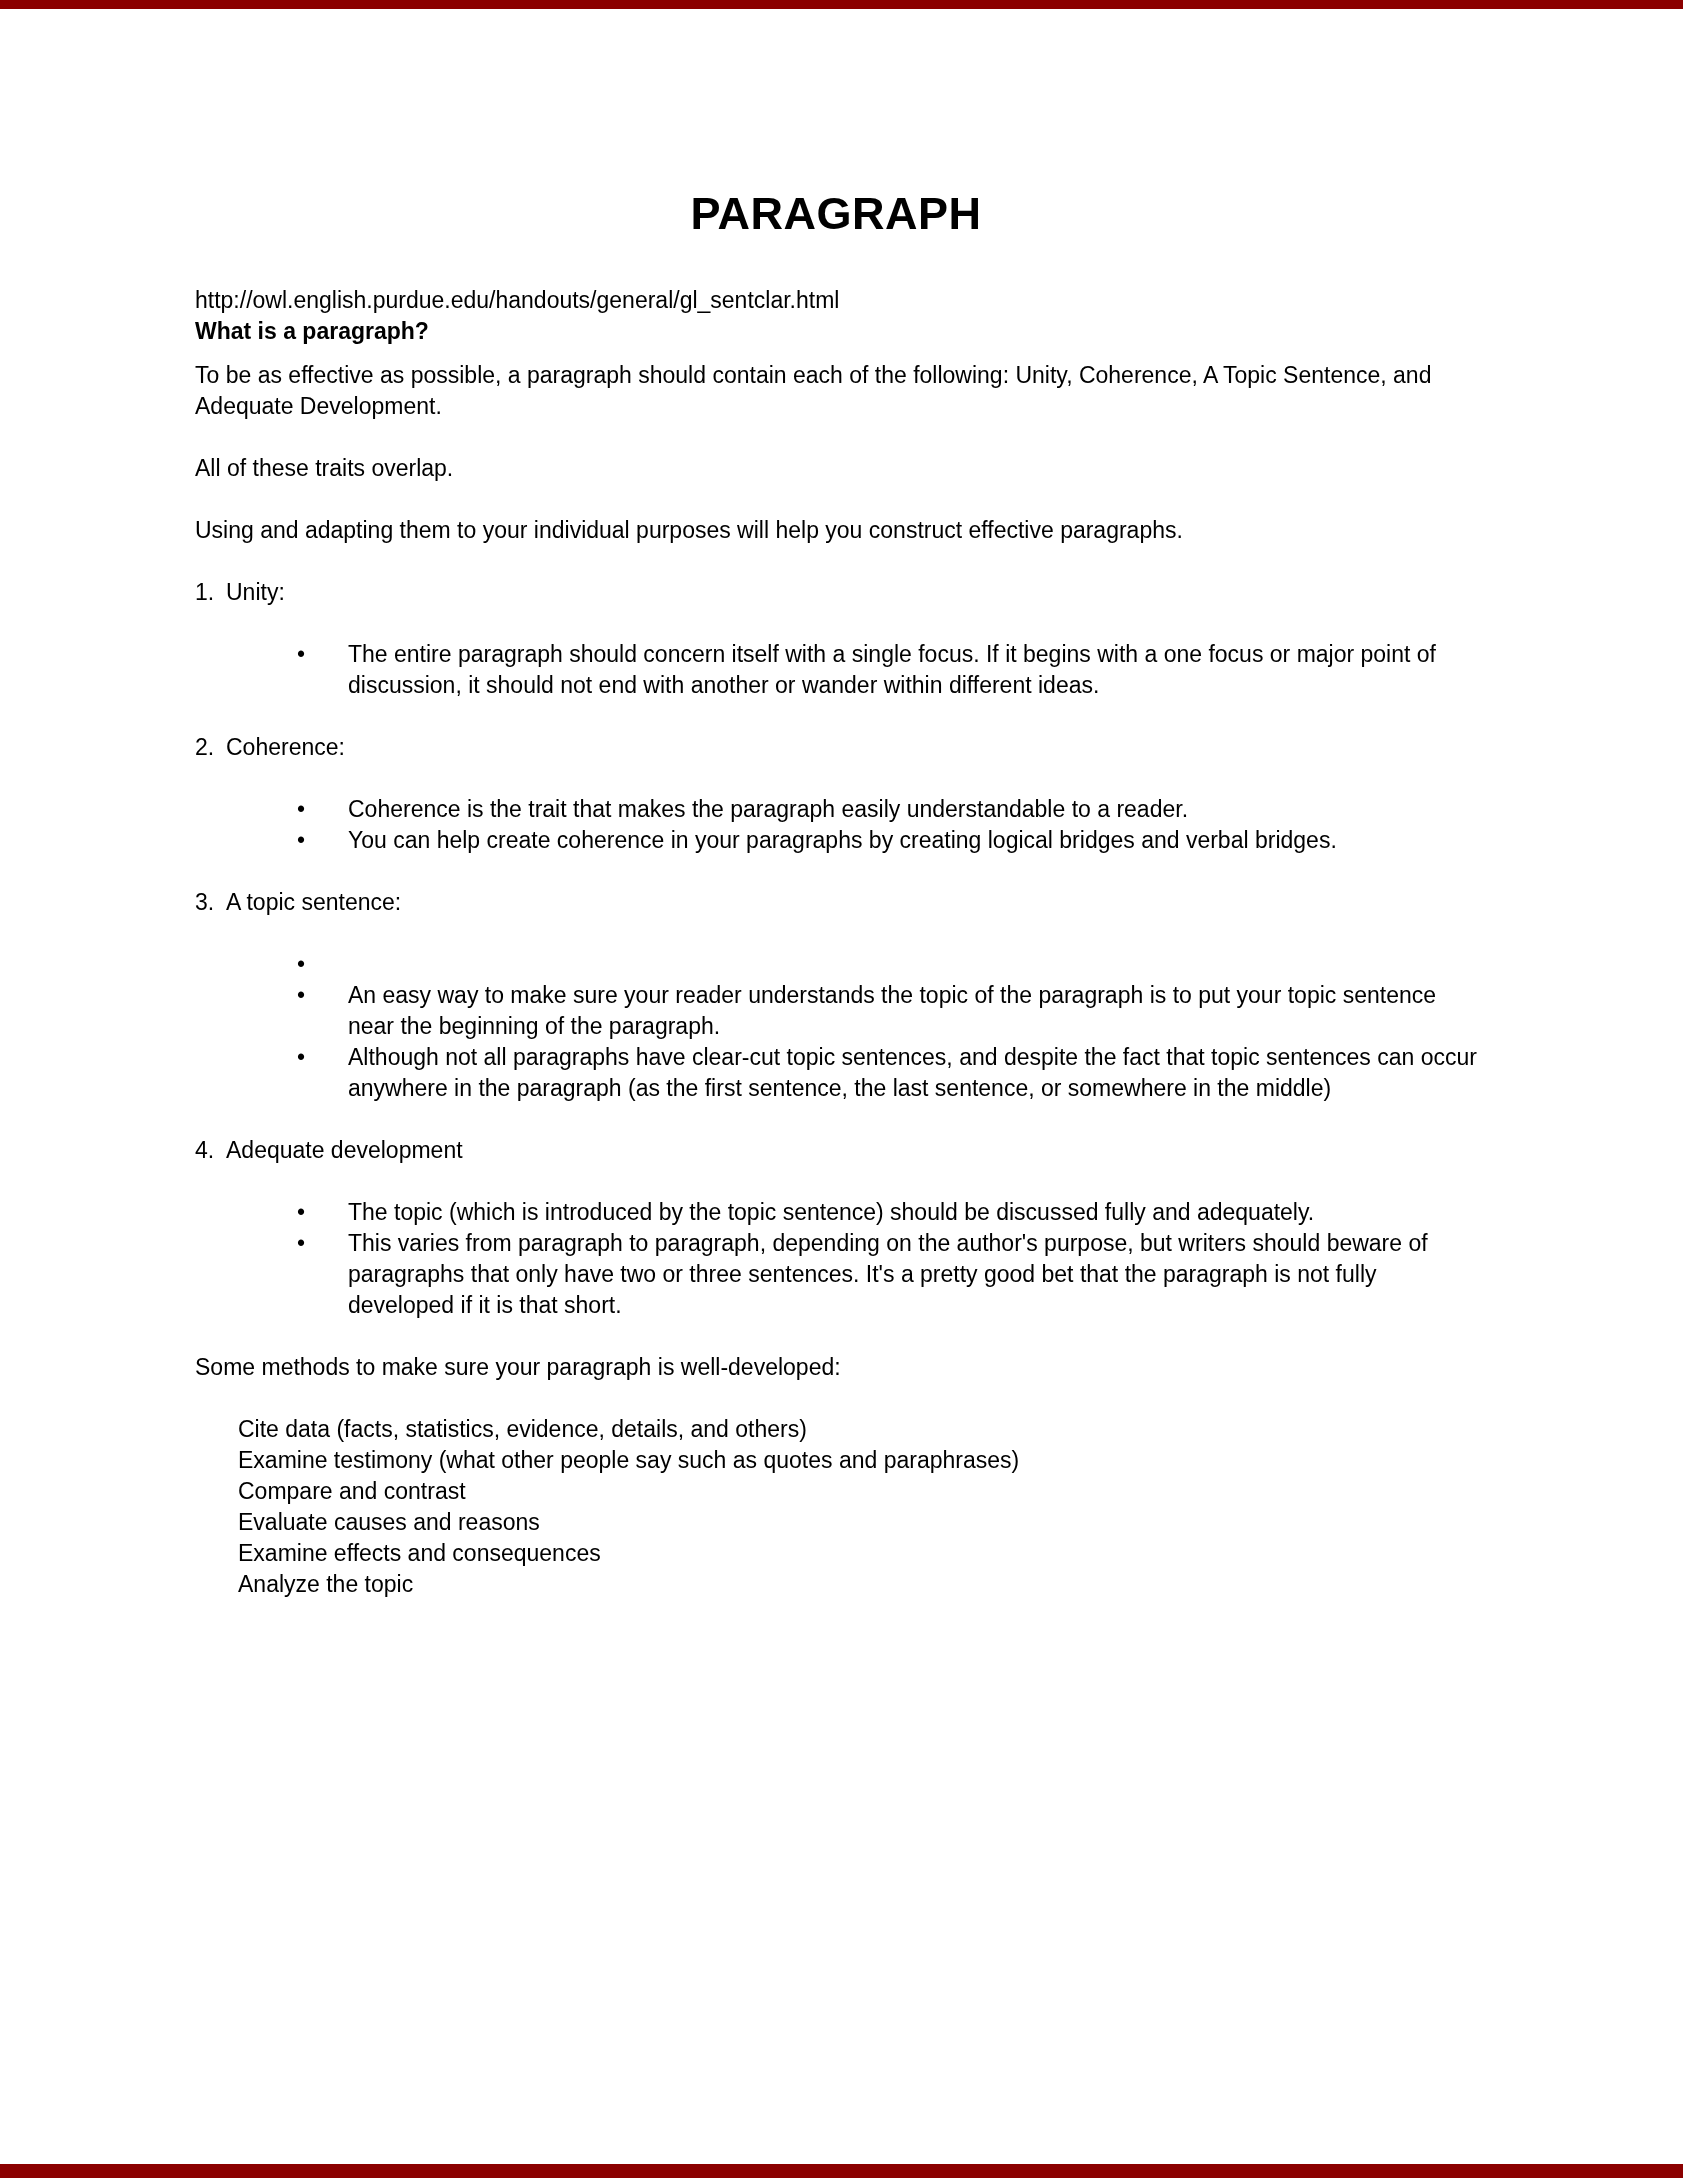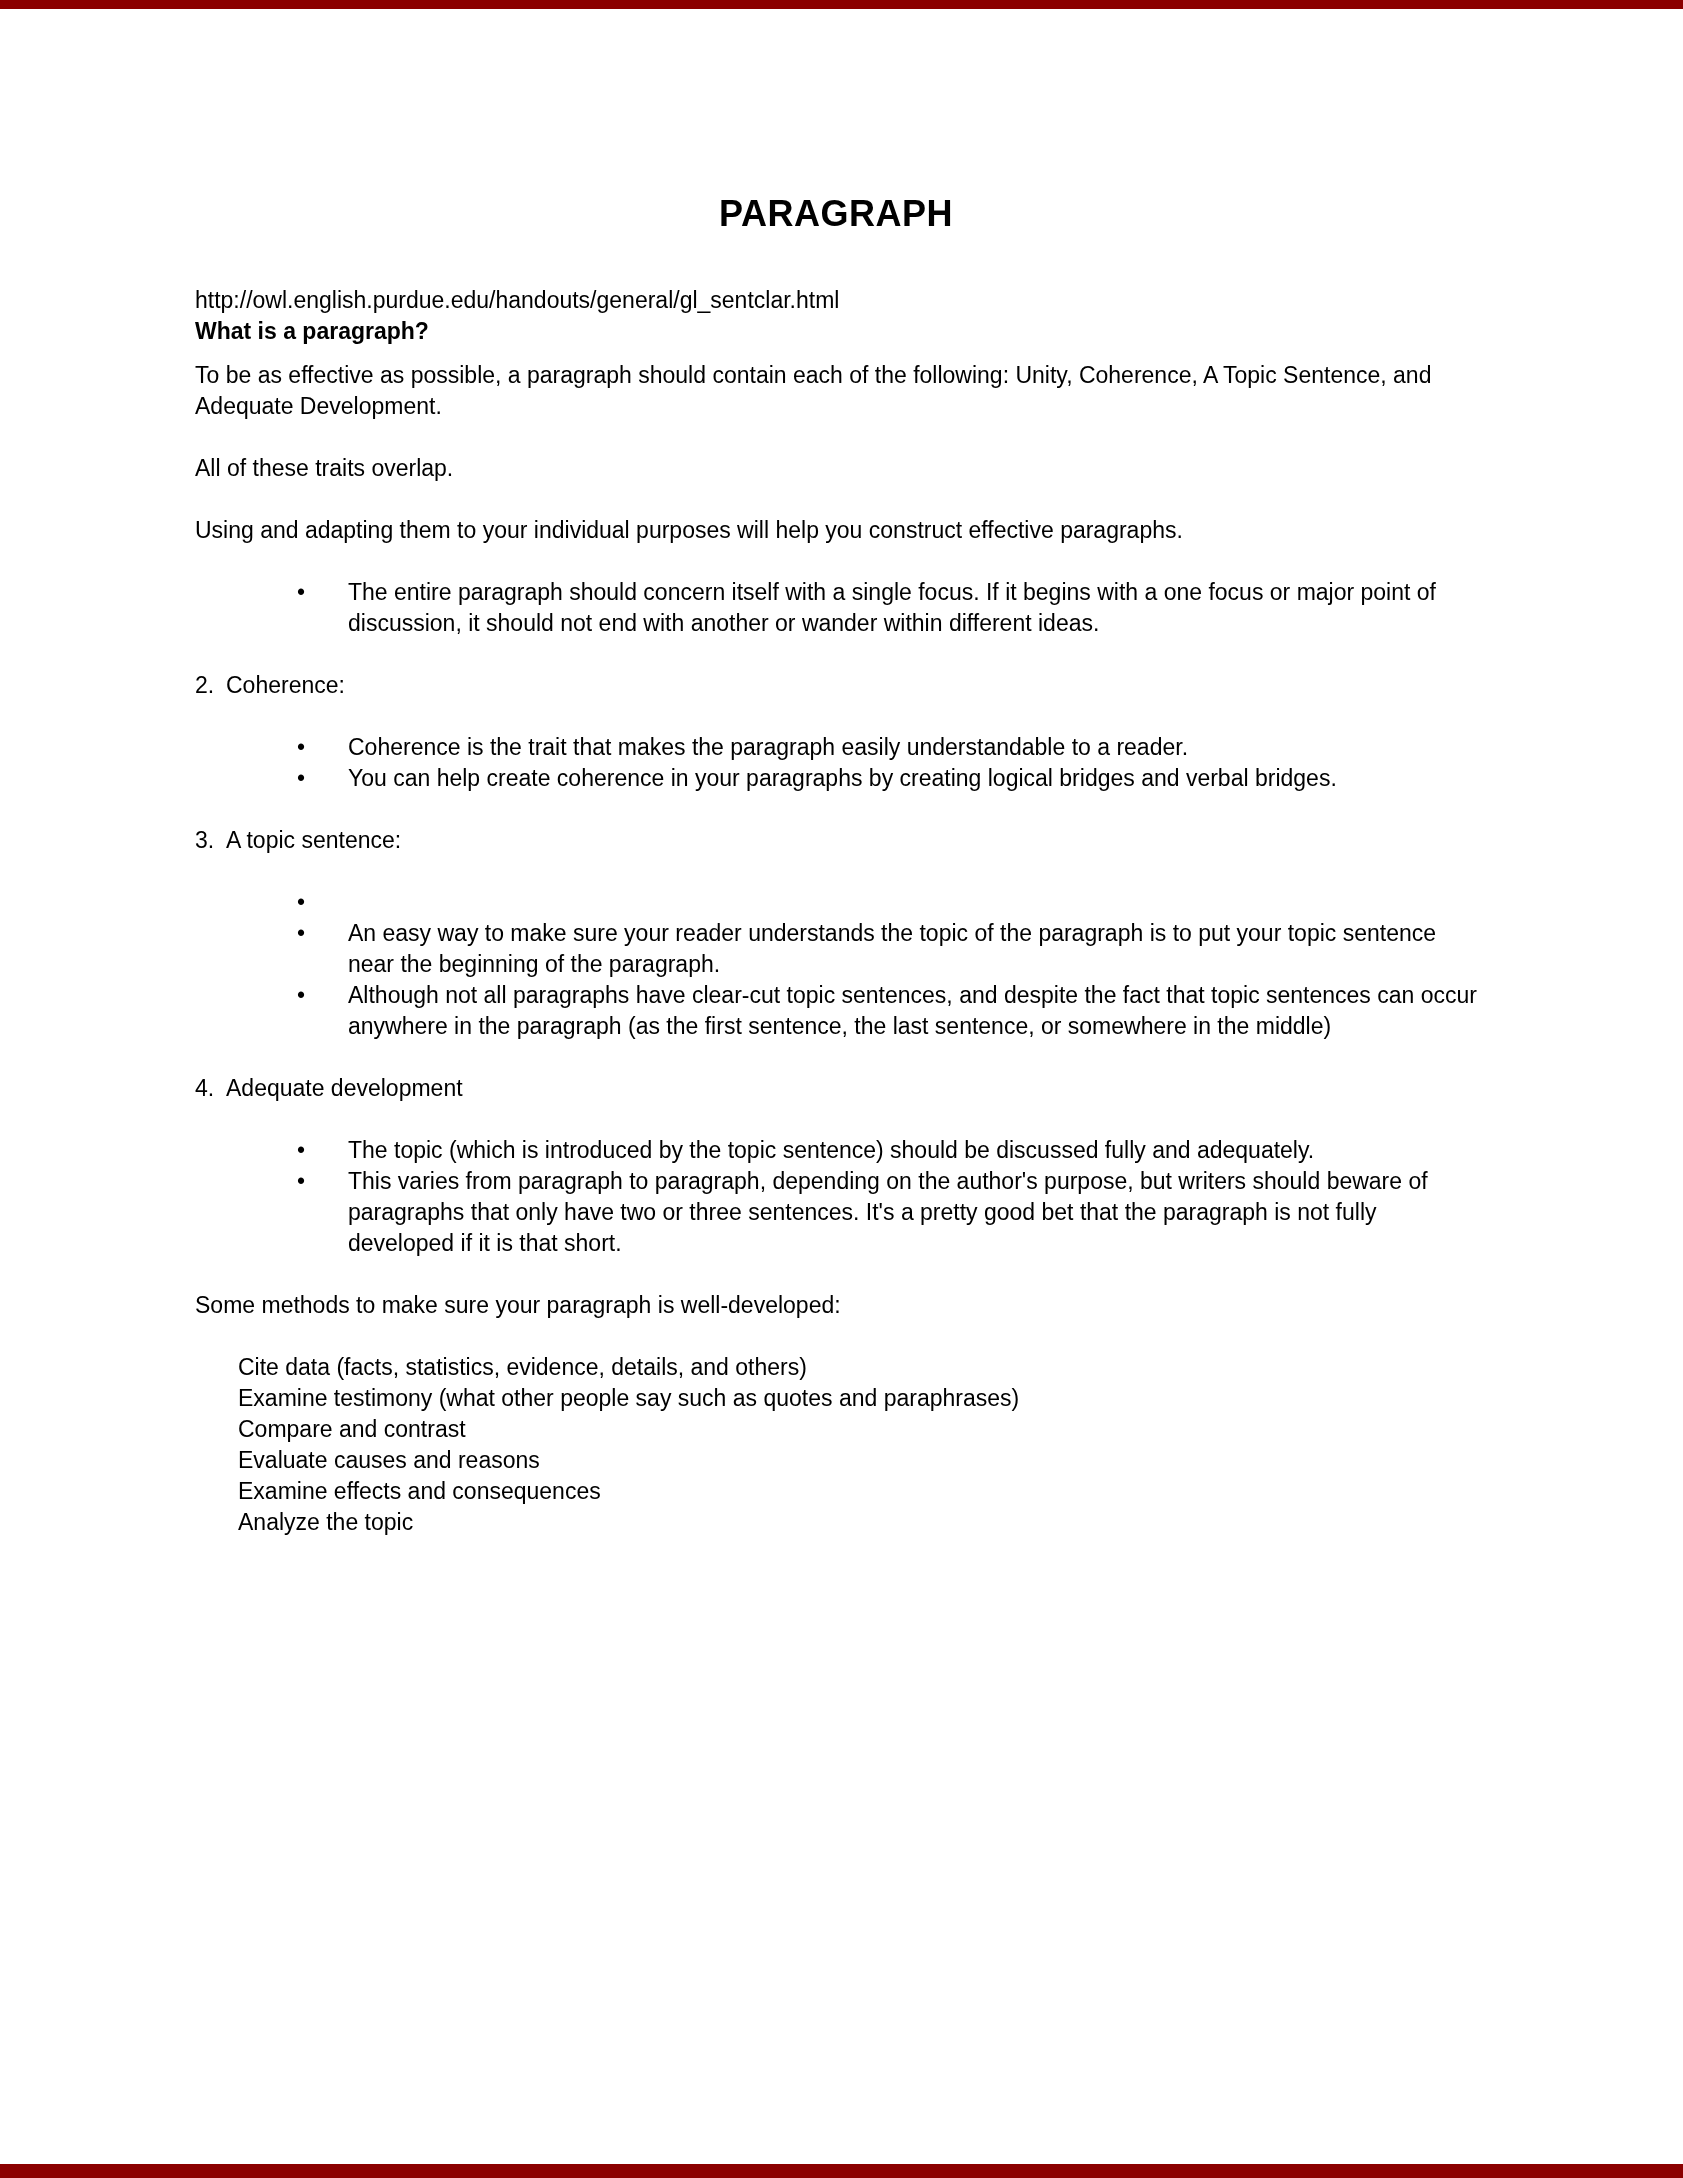--- a/index.html
+++ b/index.html
@@ -18,21 +18,21 @@
   .edge-bar.top { top: 0; height: 9px; }
   .edge-bar.bottom { bottom: 0; height: 14px; }
 
   .content {
     position: absolute;
     left: 195px; top: 194px; width: 1282px;
     font-size: 23px; line-height: 31px;
   }
   .doc-title {
     text-align: center;
-    font-size: 36px; line-height: 40px;
+    font-size: 45px; line-height: 40px;
     font-weight: bold;
     letter-spacing: 0.5px;
     margin-bottom: 51px;
   }
   .url-line { }
   .subheading {
     font-weight: bold;
     font-size: 23px; line-height: 31px;
     margin-bottom: 13px;
   }
@@ -58,20 +58,21 @@
   <h1 class="doc-title">PARAGRAPH</h1>
 
   <p class="url-line">http://owl.english.purdue.edu/handouts/general/gl_sentclar.html</p>
 
   <h2 class="subheading">What is a paragraph?</h2>
 
   <p class="para">To be as effective as possible, a paragraph should contain each of the following: Unity, Coherence, A Topic Sentence, and Adequate Development.</p>
   <p class="para">All of these traits overlap.</p>
   <p class="para">Using and adapting them to your individual purposes will help you construct effective paragraphs.</p>
 
+  <p class="num-head"><span class="num">1.</span><span>Unity:</span></p>
   <ul class="bullets">
     <li>
         <span class="dot">•</span>
         <span class="btext">The entire paragraph should concern itself with a single focus. If it begins with a one focus or major point of discussion, it should not end with another or wander within different ideas.</span>
       </li>
   </ul>
 
   <p class="num-head"><span class="num">2.</span><span>Coherence:</span></p>
   <ul class="bullets">
     <li>

